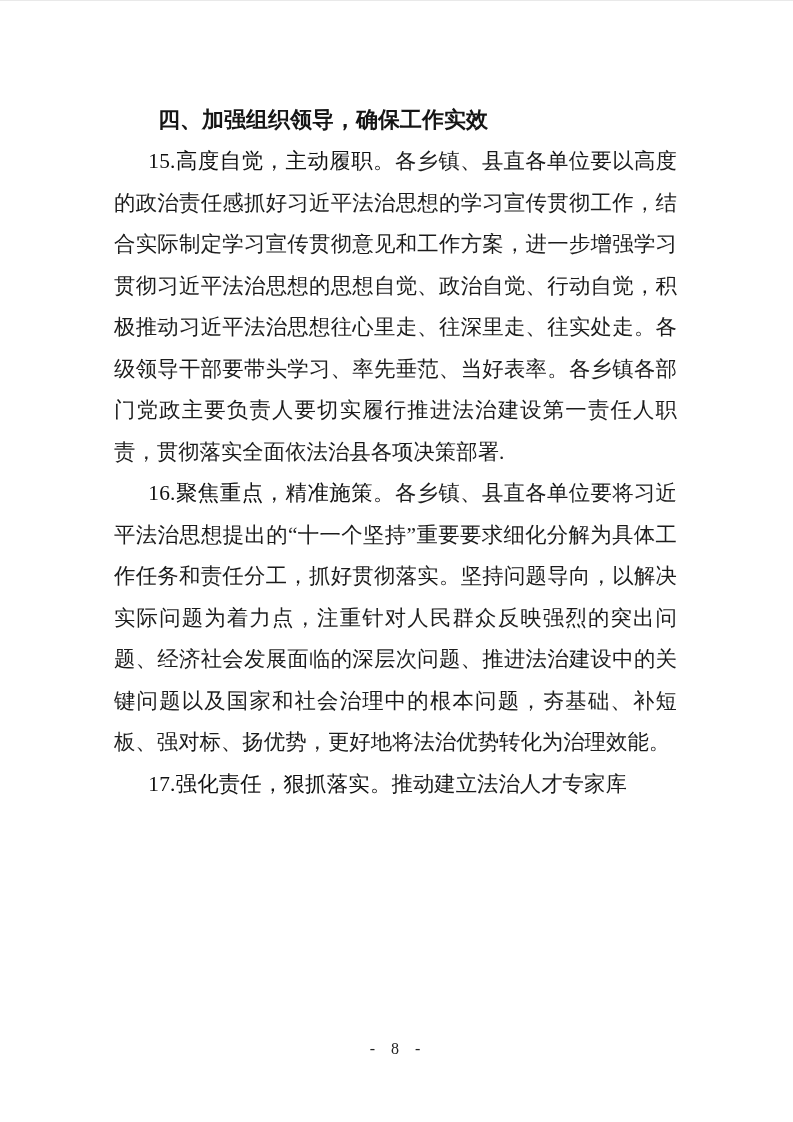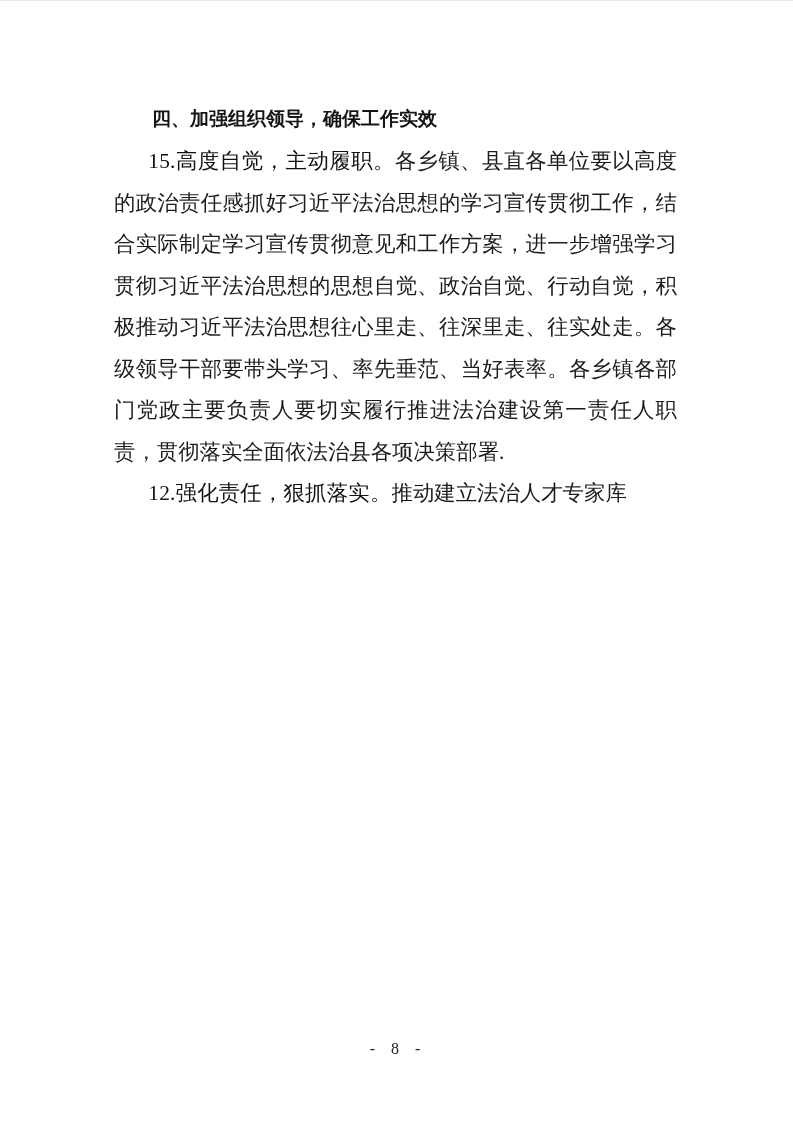--- a/index.html
+++ b/index.html
@@ -39,23 +39,23 @@
     text-align-last: left;
     word-break: break-all;
     color: #1c1c1c;
   }
   .continuation {
     line-height: 45px;
     text-indent: 0;
   }
   .section-heading {
     margin: 0;
-    font-family: Liberation Mono, monospace;
+    font-family: Liberation Sans, sans-serif;
     font-weight: 700;
-    font-size: 19px;
+    font-size: 22px;
     line-height: 42px;
     text-indent: 2em;
     color: #151515;
     white-space: nowrap;
   }
   .item {
     text-indent: 1.6em;
   }
   .lead {
     font-weight: 400;
@@ -83,21 +83,22 @@
 <div class="page">
   <div class="page-edge"></div>
 
   <div class="content">
 
 
     <p class="section-heading">四、加强组织领导，确保工作实效</p>
 
     <p class="body-par item"><span class="lead">15.高度自觉，主动履职。</span><span>各乡镇、县直各单位要以高度的政治责任感抓好习近平法治思想的学习宣传贯彻工作，结合实际制定学习宣传贯彻意见和工作方案，进一步增强学习贯彻习近平法治思想的思想自觉、政治自觉、行动自觉，积极推动习近平法治思想往心里走、往深里走、往实处走。各级领导干部要带头学习、率先垂范、当好表率。各乡镇各部门党政主要负责人要切实履行推进法治建设第一责任人职责，贯彻落实全面依法治县各项决策部署.</span></p>
 
+    <p class="body-par item"><span class="lead">16.聚焦重点，精准施策。</span><span>各乡镇、县直各单位要将习近平法治思想提出的“十一个坚持”重要要求细化分解为具体工作任务和责任分工，抓好贯彻落实。坚持问题导向，以解决实际问题为着力点，注重针对人民群众反映强烈的突出问题、经济社会发展面临的深层次问题、推进法治建设中的关键问题以及国家和社会治理中的根本问题，夯基础、补短板、强对标、扬优势，更好地将法治优势转化为治理效能。</span></p>
 
-    <p class="body-par item"><span class="lead">12.强化责任，狠抓落实。</span><span>推动建立法治人才专家库</span></p>
+    <p class="body-par item"><span class="lead">17.强化责任，狠抓落实。</span><span>推动建立法治人才专家库</span></p>
 
   </div>
 
   <div class="footer">
     <span class="page-number">- 8 -</span>
   </div>
 </div>
 
 </body></html>

